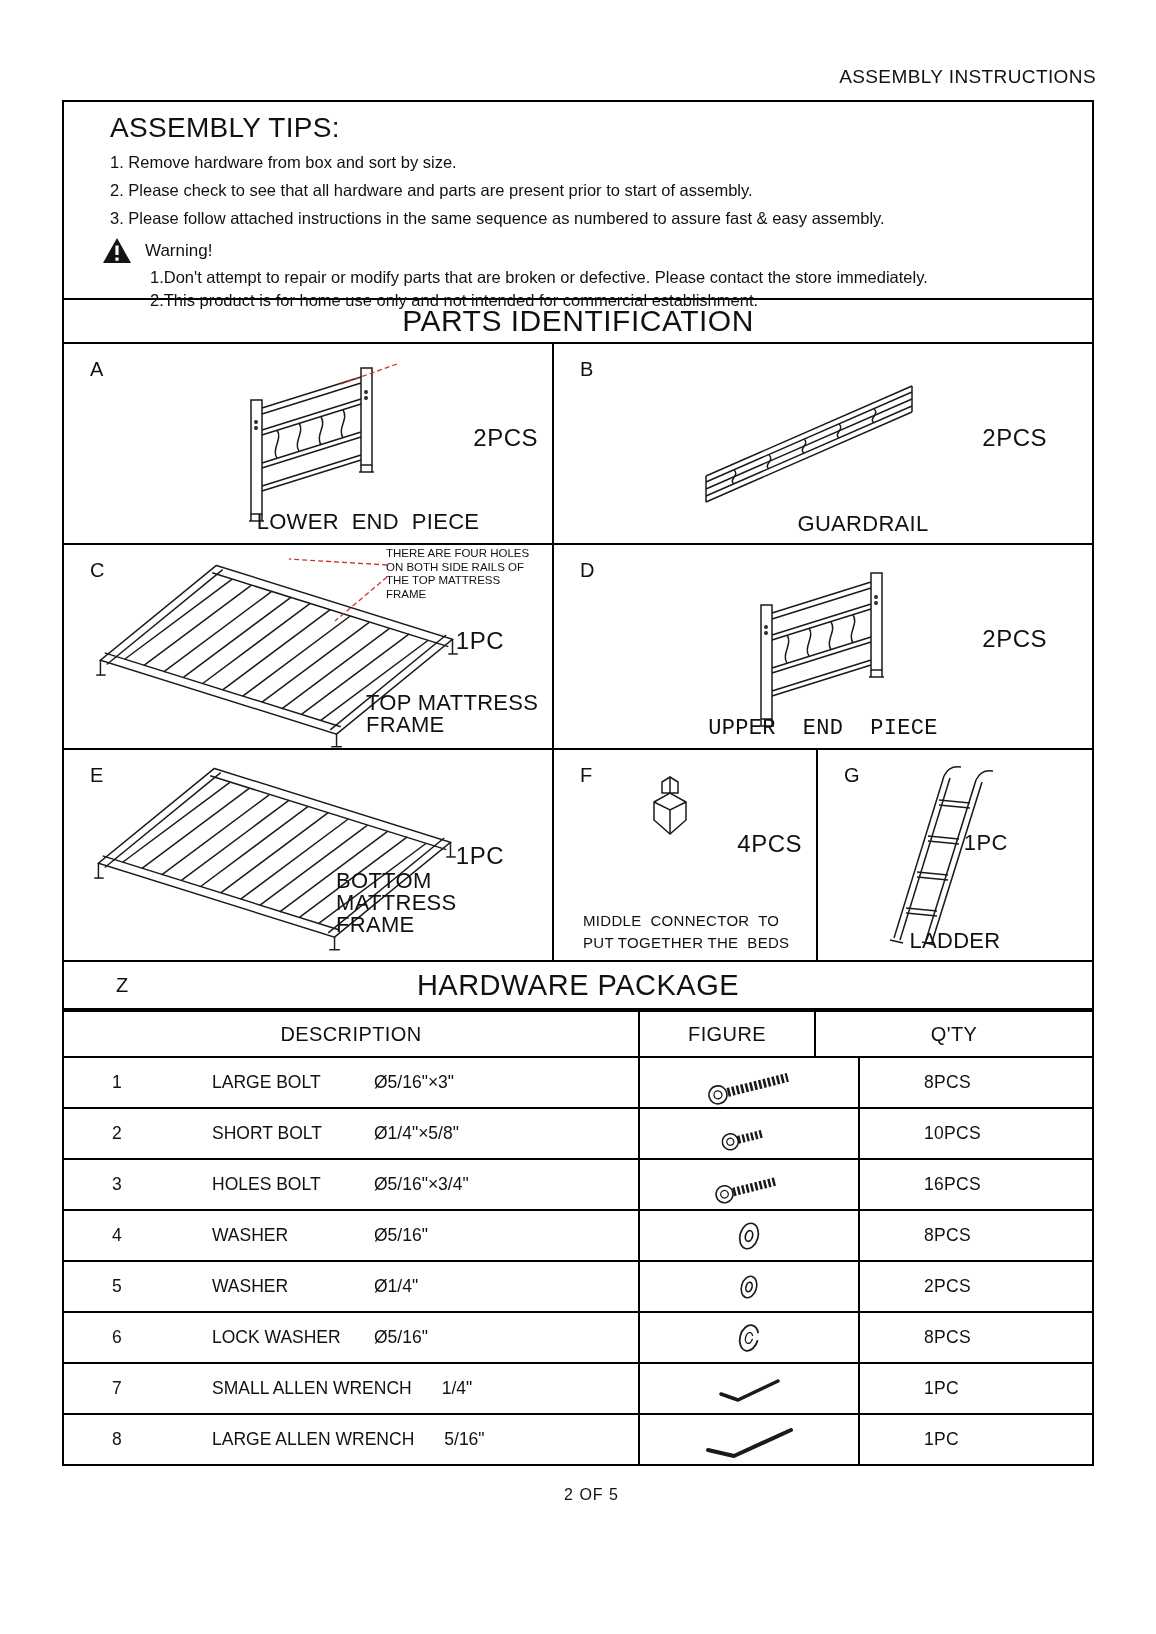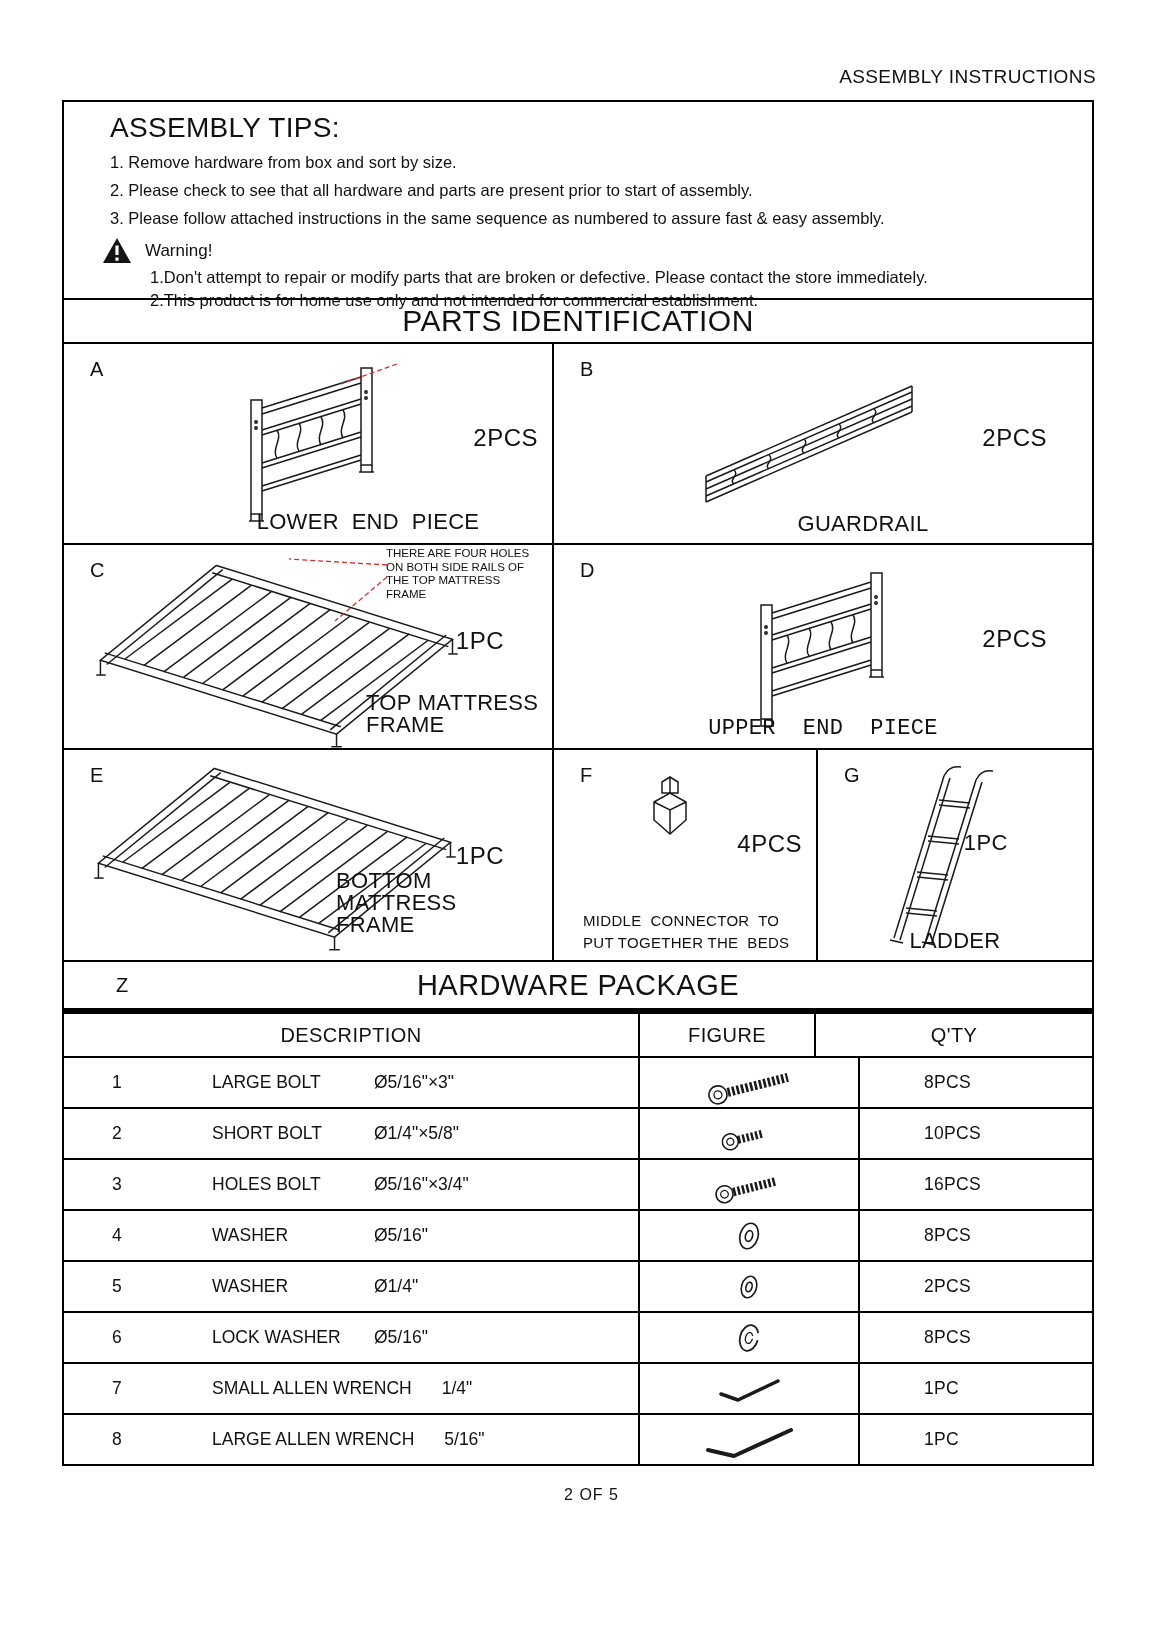--- a/index.html
+++ b/index.html
@@ -61,21 +61,21 @@
   .cell-f .pqty { right:14px; top:80px; }
   .cell-f .pname { left:10px; bottom:6px; font-size:15px; line-height:22px;margin-left:19px; }
 
   .cell-g .part-img { left:52px; top:10px; }
   .cell-g .pqty { right:84px; top:80px; font-size:22px; }
   .cell-g .pname { left:0; right:0; bottom:8px; text-align:center; }
 
   
   .hw-band { border-top:2px solid #000; height:48px; position:relative; display:flex; align-items:center; justify-content:center; font-size:29px; letter-spacing:.5px; }
   .hw-band .z { position:absolute; left:52px; top:12px; font-size:20px; }
-  .hw-header { border-top:6px solid #000000; height:48px; display:flex; font-size:20px; letter-spacing:.4px; }
+  .hw-header { border-top:4px solid #000000; height:48px; display:flex; font-size:20px; letter-spacing:.4px; }
   .hw-header > div { display:flex; align-items:center; justify-content:center; }
   .hcol-desc { width:576px; border-right:2px solid #000; }
   .hcol-fig { width:176px; border-right:2px solid #000; }
   .hcol-qty { flex:1; }
   .hw-row { border-top:2px solid #000; height:51px; display:flex; font-size:17.5px; }
   .c-desc { width:576px; border-right:2px solid #000; position:relative; display:flex; align-items:center; padding-left:148px; }
   .c-desc .num { position:absolute; left:48px; }
   .c-desc .nm { min-width:132px; margin-right:30px; white-space:nowrap; }
   .c-desc .sz { white-space:nowrap; }
   .c-fig { width:220px; border-right:2px solid #000; display:flex; align-items:center; justify-content:center; }

